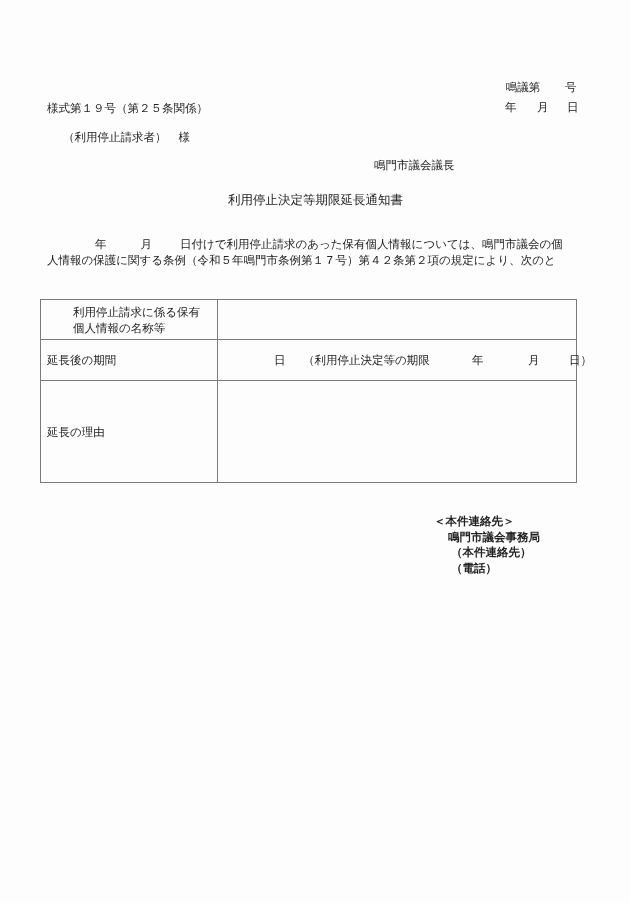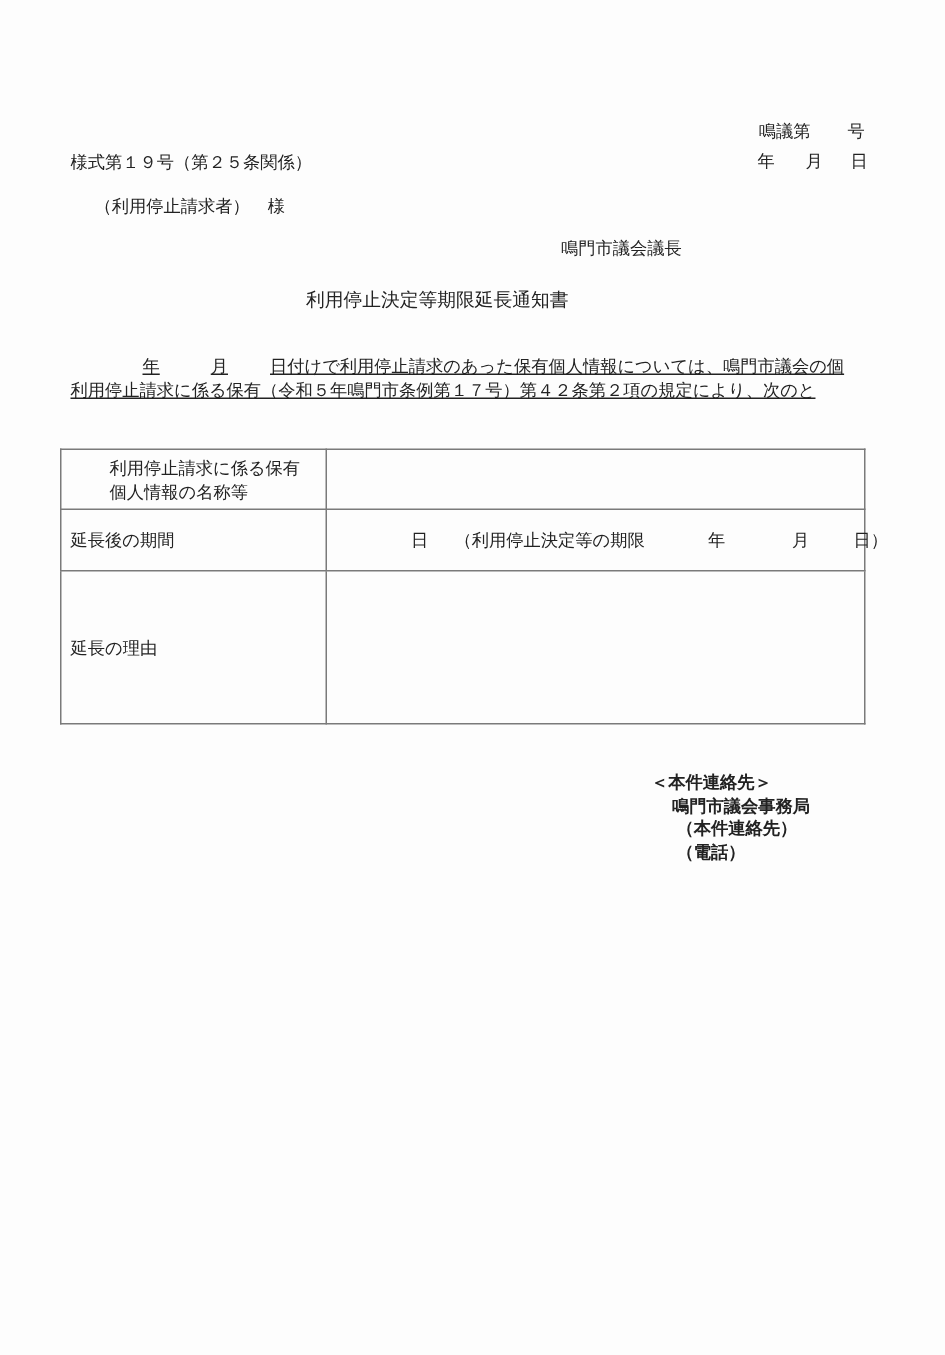--- a/index.html
+++ b/index.html
@@ -12,22 +12,22 @@
   .form-number { left: 47px; top: 64px; margin-top: 37px; }
   .doc-no { left: 481px; top: 80px; }
   .doc-no .n1 { display: inline-block; width: 84px; text-align: center; }
   .doc-date { left: 505px; top: 100px; text-decoration: underline; }
   .doc-date span { display: inline-block; }
   .doc-date .y { width: 32px; }
   .doc-date .m { width: 30px; }
   .addressee { left: 63px; top: 130px; }
   .addressee .sama { margin-left: 12px; }
   .sender { left: 374px; top: 158px; }
-  .title { left: 204px; top: 193px; font-size: 12.5px; text-align: center; }
-  .body-text { left: 47px; top: 236px; width: 530px; white-space: normal; line-height: 16px; text-decoration: underline; }
+  .title { left: 228px; top: 193px; font-size: 12.5px; text-align: center; }
+  .body-text { left: 47px; top: 236px; width: 530px; white-space: normal; line-height: 16px; }
   .body-text .line { display: block; white-space: nowrap; }
   .body-text .ind { display: inline-block; width: 48px; }
   .body-text .blank { display: inline-block; }
   table.form-table {
     position: absolute; left: 40px; top: 299px; width: 537px;
     border-collapse: collapse; font-size: 11.5px;
   }
   table.form-table td {
     border: 1.3px solid #7a7a7a; padding: 2px 6px; vertical-align: middle; line-height: 16px;
   }
@@ -58,21 +58,21 @@
 <div class="abs addressee">
   <span>（利用停止請求者）</span><span class="sama">様</span>
 </div>
 
 <div class="abs sender">鳴門市議会議長</div>
 
 <div class="abs title">利用停止決定等期限延長通知書</div>
 
 <div class="abs body-text">
   <span class="line"><span class="ind"></span><span>年</span><span class="blank" style="width:34px"></span><span>月</span><span class="blank" style="width:28px"></span><span>日付けで利用停止請求のあった保有個人情報については、鳴門市議会の個</span></span>
-  <span class="line">利用停止請求に係る保有（令和５年鳴門市条例第１７号）第４２条第２項の規定により、次のと</span>
+  <span class="line">人情報の保護に関する条例（令和５年鳴門市条例第１７号）第４２条第２項の規定により、次のと</span>
 </div>
 
 <table class="form-table">
   <tbody>
       <tr class="r1">
     <td class="label">
       <div>利用停止請求に係る保有</div>
       <div>個人情報の名称等</div>
     </td>
     <td></td>

